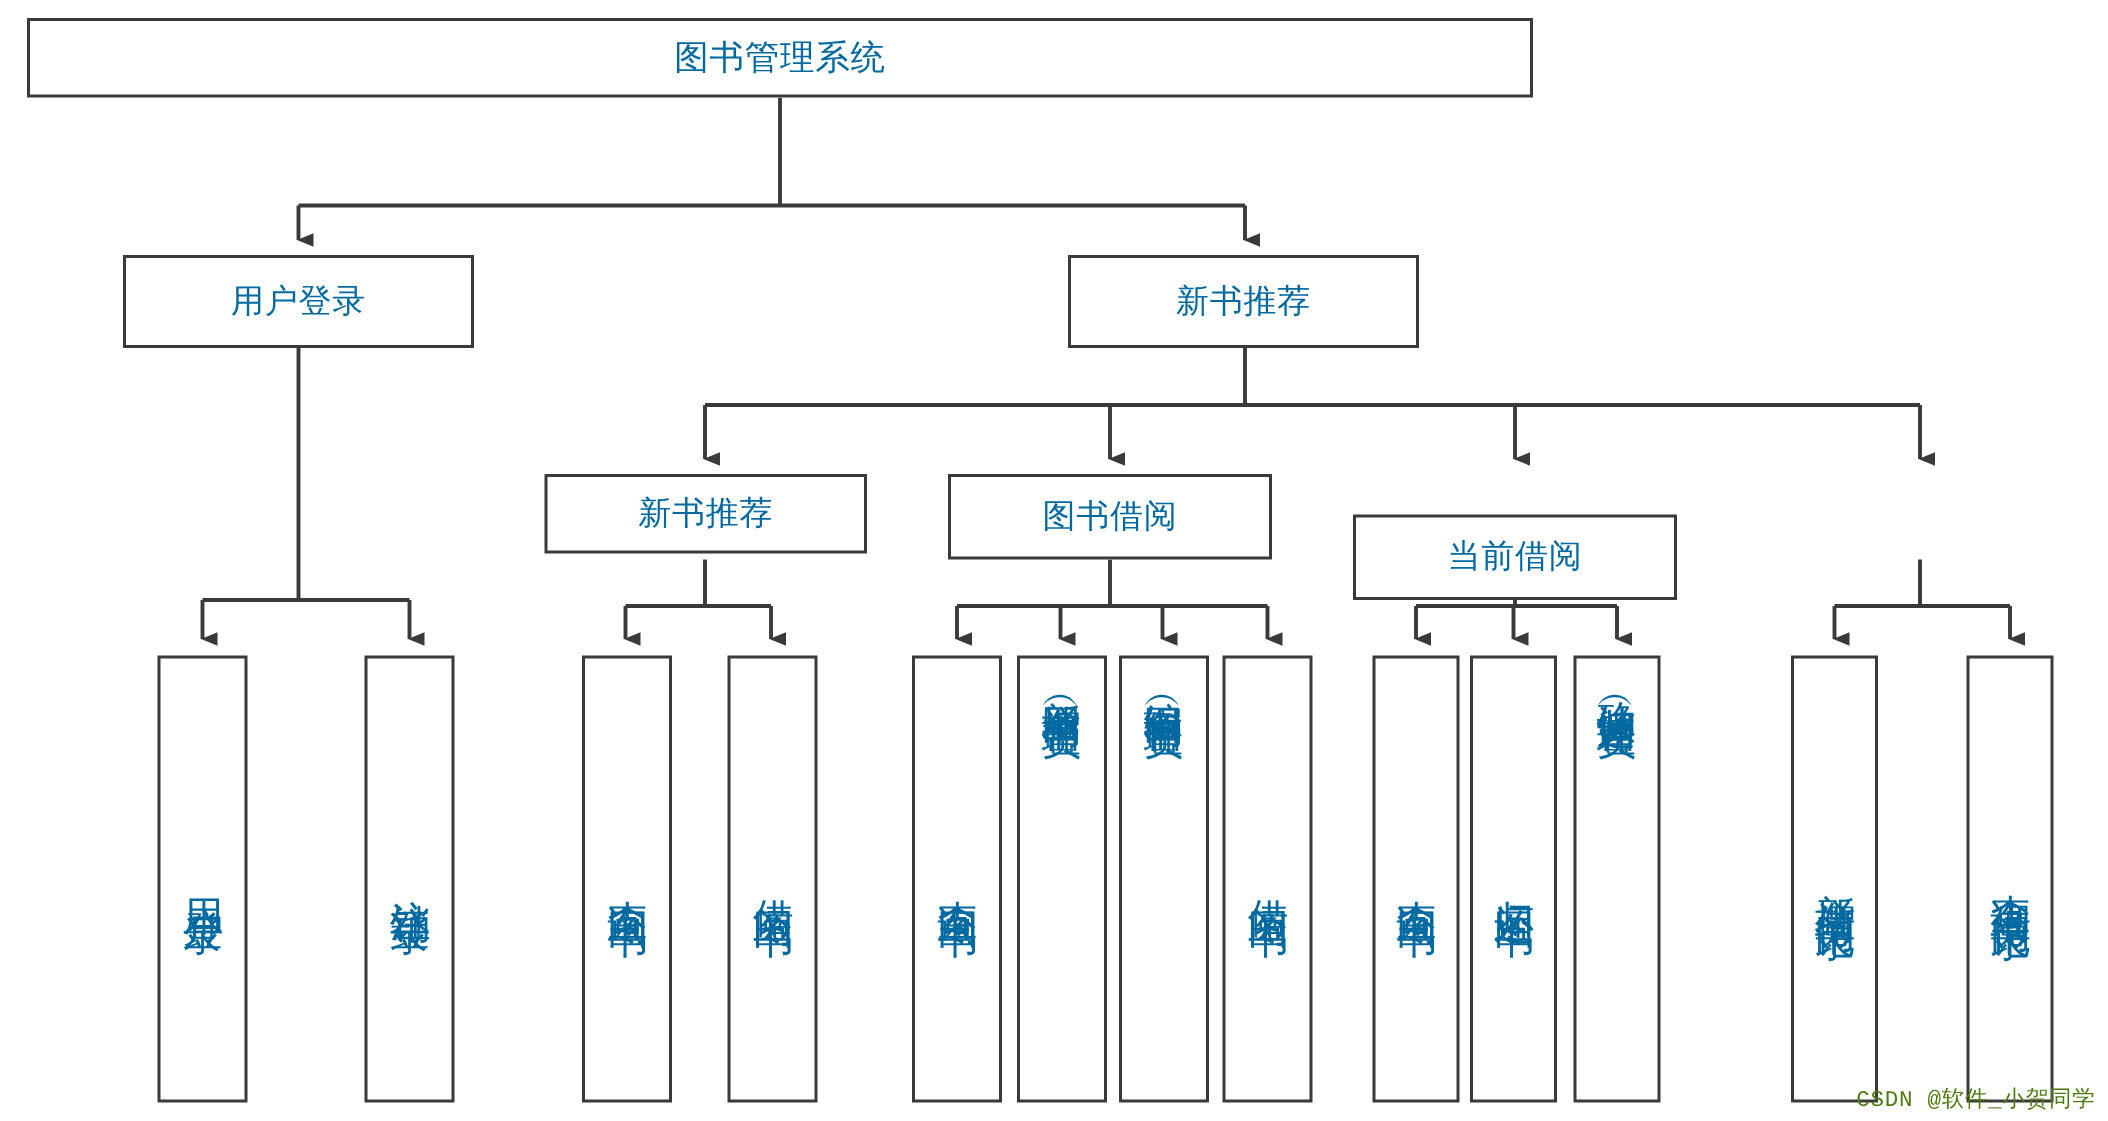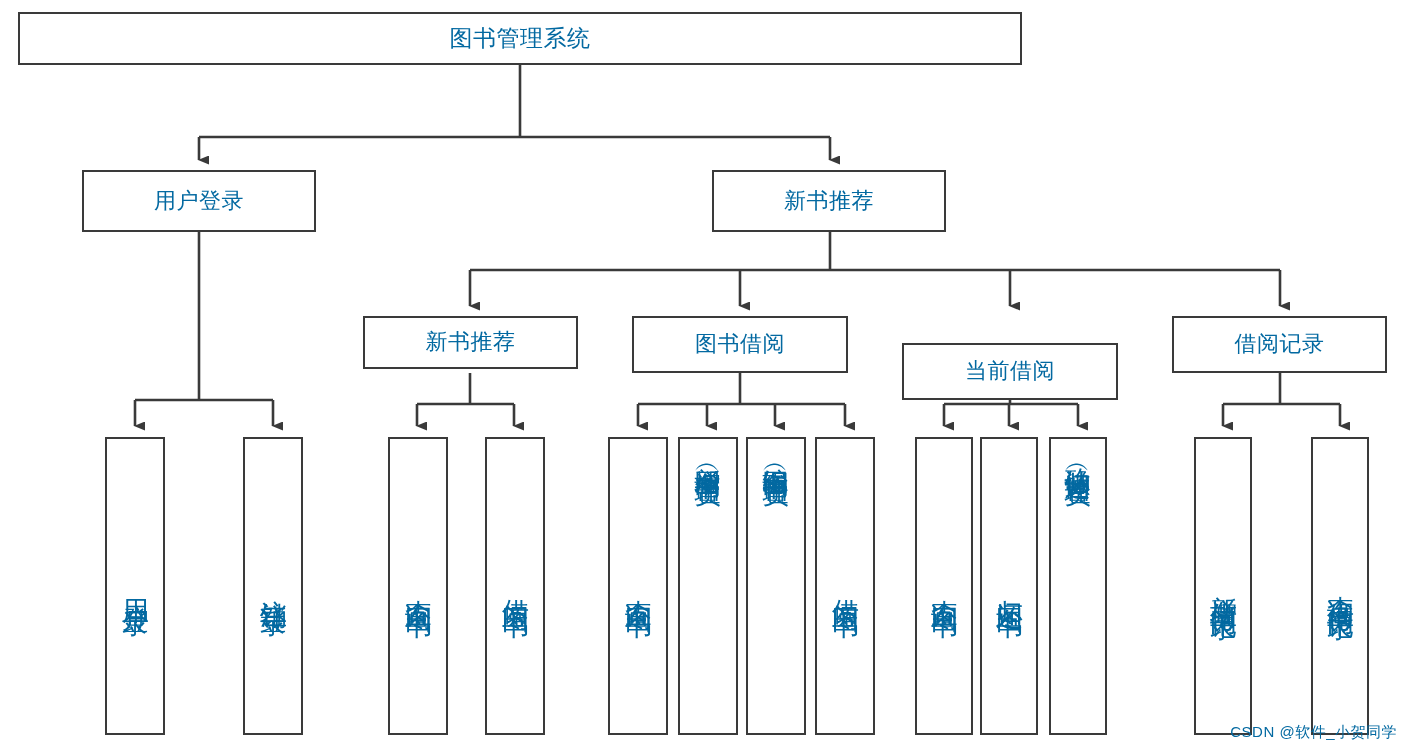--- a/index.html
+++ b/index.html
@@ -49,24 +49,24 @@
     white-space:pre;
   }
   .node.v.tall .lbl{font-size:26px;letter-spacing:2px;}
   .node.v.center{align-items:center;padding-top:0;}
 
   #watermark{
     position:absolute;
     right:8px;
     bottom:5px;
     font-size:15px;
-    color:#0369a1;
+    color:#4d7c0f;
     letter-spacing:0.5px;
     white-space:nowrap;
-    font-family:Liberation Sans, sans-serif;
+    font-family:Liberation Mono, monospace;
   }
 </style>
 </head>
 <body>
 
 <div id="canvas">
 
   <svg id="svg-layer" viewBox="0 0 1405 747" width="1405" height="747" xmlns="http://www.w3.org/2000/svg">
     <defs>
       <marker id="arrowhead" markerWidth="9" markerHeight="11" refX="4.5" refY="10" orient="auto" markerUnits="userSpaceOnUse">
@@ -130,23 +130,20 @@
 
   <div class="node h" style="left:363px;top:316px;width:215px;height:53px;">
     <span class="lbl">新书推荐</span>
   </div>
   <div class="node h" style="left:632px;top:316px;width:216px;height:57px;">
     <span class="lbl">图书借阅</span>
   </div>
   <div class="node h" style="left:902px;top:316px;width:216px;height:57px;margin-top:27px;">
     <span class="lbl">当前借阅</span>
   </div>
-  <div class="node h" style="left:1172px;top:316px;width:215px;height:57px;">
-    <span class="lbl">借阅记录</span>
-  </div>
 
   <div class="node v center" style="left:105px;top:437px;width:60px;height:298px;">
     <span class="lbl">用户登录</span>
   </div>
   <div class="node v center" style="left:243px;top:437px;width:60px;height:298px;">
     <span class="lbl">注销登录</span>
   </div>
 
   <div class="node v center" style="left:388px;top:437px;width:60px;height:298px;">
     <span class="lbl">查询图书</span>

